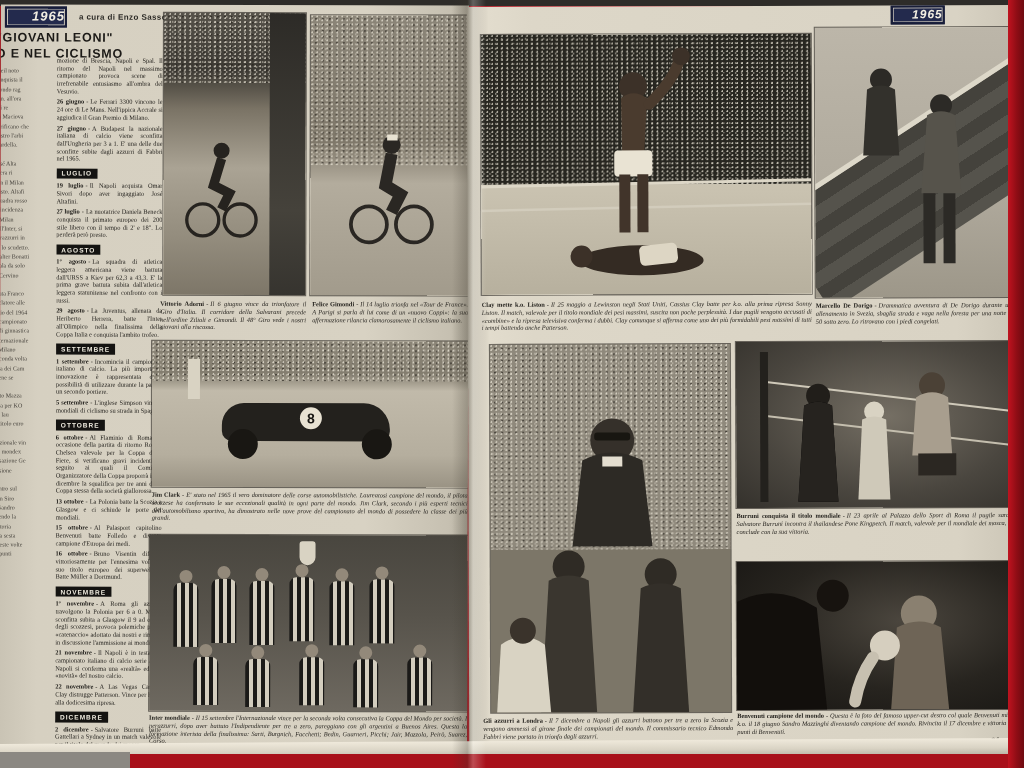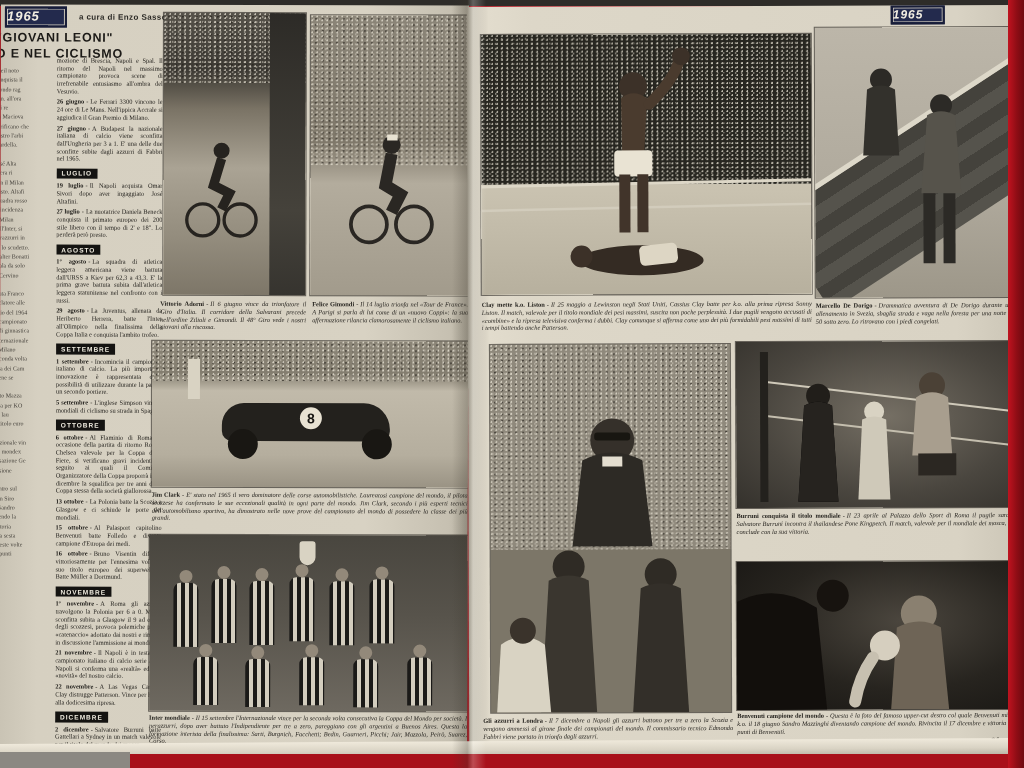--- a/index.html
+++ b/index.html
@@ -20,21 +20,21 @@
     background:linear-gradient(90deg,#c9c3b4 0%,#d6d0c1 8%,#d8d2c3 78%,#c6c0b1 96%,#b3ad9e 100%);
     transform:rotate(0.15deg);}
   .page-right{left:468px;top:6px;width:544px;height:744px;
     background:linear-gradient(90deg,#b9b3a4 0%,#e2dccd 4%,#ddd7c8 12%,#d9d3c4 90%,#cdc7b8 100%);
     transform:rotate(-0.2deg);}
   .fold{position:absolute;left:452px;top:0;width:34px;height:768px;
         background:linear-gradient(90deg,rgba(60,55,45,0) 0%,rgba(60,55,45,.28) 45%,rgba(255,255,250,.25) 62%,rgba(60,55,45,0) 100%);z-index:5;}
 
   .badge{position:absolute;background:#232a4d;color:#f2eee2;border:2px solid #181d38;
          box-shadow:inset 0 0 0 1px #cfc9bb;font-family:"Liberation Sans",sans-serif;
-         font-weight:bold;font-style:italic;text-align:left;}
+         font-weight:bold;font-style:italic;text-align:right;}
   .badge-left{left:4px;top:2px;width:58px;height:17px;font-size:13px;line-height:16px;letter-spacing:1px;}
   .badge-right{left:424px;top:0;width:50px;height:15px;font-size:12px;line-height:14px;letter-spacing:1px;}
 
   .curated{position:absolute;left:78px;top:8px;font-family:"Liberation Sans",sans-serif;
            font-size:8px;font-weight:bold;color:#2c2a26;letter-spacing:.4px;}
   .headline{position:absolute;left:-5px;top:26px;font-family:"Liberation Sans",sans-serif;
             font-weight:bold;color:#1c1a17;line-height:1.25;}
   .headline .h1{font-size:12.5px;letter-spacing:.8px;}
   .headline .h2{font-size:12.5px;letter-spacing:.8px;}
 

